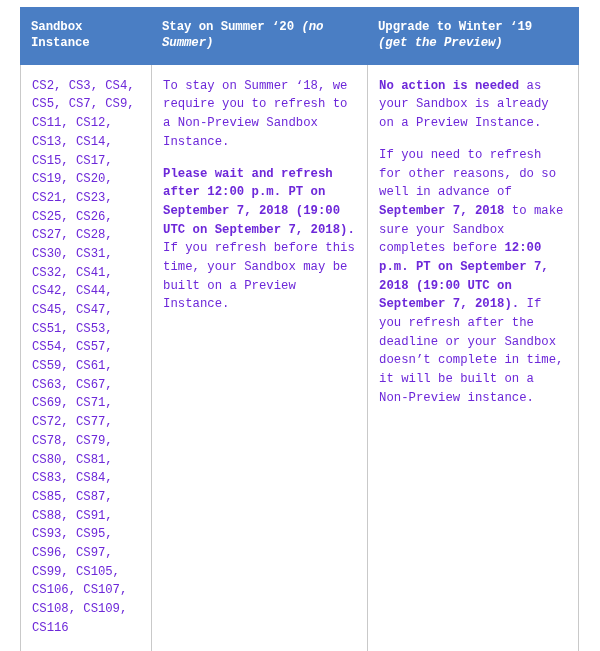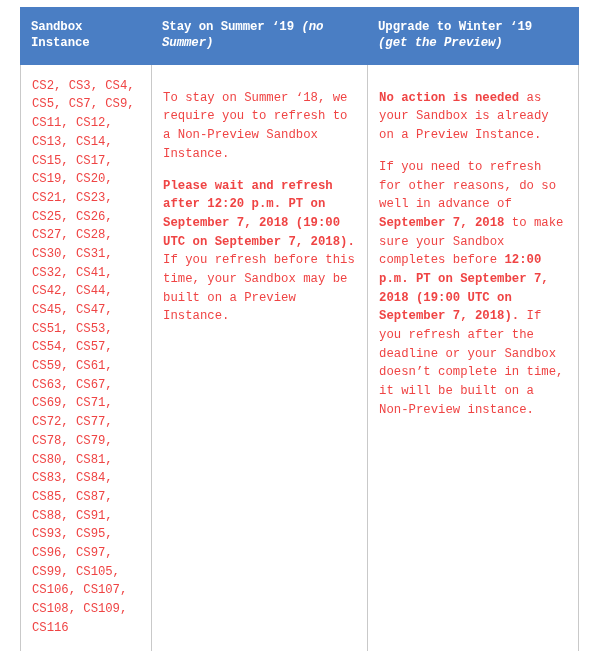--- a/index.html
+++ b/index.html
@@ -57,31 +57,31 @@
     font-style: italic;
   }
 
   tbody td {
     border: 1px solid #c9c9c9;
     border-top-color: #9a9a9a;
     vertical-align: top;
     padding: 12px 11px 14px 11px;
     font-size: 12.3px;
     line-height: 1.52;
-    color: #ef4444;
+    color: #6d28d9;
     background: #ffffff;
   }
   tbody tr.row-1 td {
     border-top: 1px solid #4a7ec4;
   }
   tbody td.instances {
     letter-spacing: -0.05px;
   }
   tbody td p {
-    margin: 12px 0 13px 0;
+    margin: 0 0 13px 0;
   }
   tbody td p:last-child {
     margin-bottom: 0;
   }
   .b {
     font-weight: bold;
   }
   tbody tr.row-2 td {
     padding-bottom: 16px;
   }
@@ -93,31 +93,31 @@
   <div class="table-wrap">
     <table class="sandbox-table">
       <colgroup>
         <col class="c1">
         <col class="c2">
         <col class="c3">
       </colgroup>
       <thead>
         <tr>
           <th class="h-left"><span>Sandbox Instance</span><span class="it"></span></th>
-          <th class="h-left"><span>Stay on Summer ‘19 </span><span class="it">(no Summer)</span></th>
+          <th class="h-left"><span>Stay on Summer ‘20 </span><span class="it">(no Summer)</span></th>
           <th class="h-center"><span>Upgrade to Winter ‘19 </span><span class="it">(get the Preview)</span></th>
         </tr>
       </thead>
       <tbody>
 
         <tr class="row-1">
           <td class="instances">CS2, CS3, CS4, CS5, CS7, CS9, CS11, CS12, CS13, CS14, CS15, CS17, CS19, CS20, CS21, CS23, CS25, CS26, CS27, CS28, CS30, CS31, CS32, CS41, CS42, CS44, CS45, CS47, CS51, CS53, CS54, CS57, CS59, CS61, CS63, CS67, CS69, CS71, CS72, CS77, CS78, CS79, CS80, CS81, CS83, CS84, CS85, CS87, CS88, CS91, CS93, CS95, CS96, CS97, CS99, CS105, CS106, CS107, CS108, CS109, CS116</td>
           <td>
             <p><span>To stay on Summer ‘18, we require you to refresh to a Non-Preview Sandbox Instance.</span></p>
-            <p><span class="b">Please wait and refresh after 12:20 p.m. PT on September 7, 2018 (19:00 UTC on September 7, 2018).</span><span> If you refresh before this time, your Sandbox may be built on a Preview Instance.</span></p>
+            <p><span class="b">Please wait and refresh after 12:00 p.m. PT on September 7, 2018 (19:00 UTC on September 7, 2018).</span><span> If you refresh before this time, your Sandbox may be built on a Preview Instance.</span></p>
           </td>
           <td>
             <p><span class="b">No action is needed</span><span> as your Sandbox is already on a Preview Instance.</span></p>
             <p><span>If you need to refresh for other reasons, do so well in advance of </span><span class="b">September 7, 2018</span><span> to make sure your Sandbox completes before </span><span class="b">12:00 p.m. PT on September 7, 2018 (19:00 UTC on September 7, 2018).</span><span> If you refresh after the deadline or your Sandbox doesn’t complete in time, it will be built on a Non-Preview instance.</span></p>
           </td>
         </tr>
 
         <tr class="row-2">
           <td class="instances">CS1, CS6, CS8, CS10, CS16, CS18, CS22, CS24, CS33, CS40, CS43, CS50, CS52, CS58, CS60, CS62, CS64, CS65, CS66, CS68, CS70, CS82, CS86, CS89, CS90, CS92, CS94, CS98, CS100, CS101, CS102, CS115</td>
           <td>

